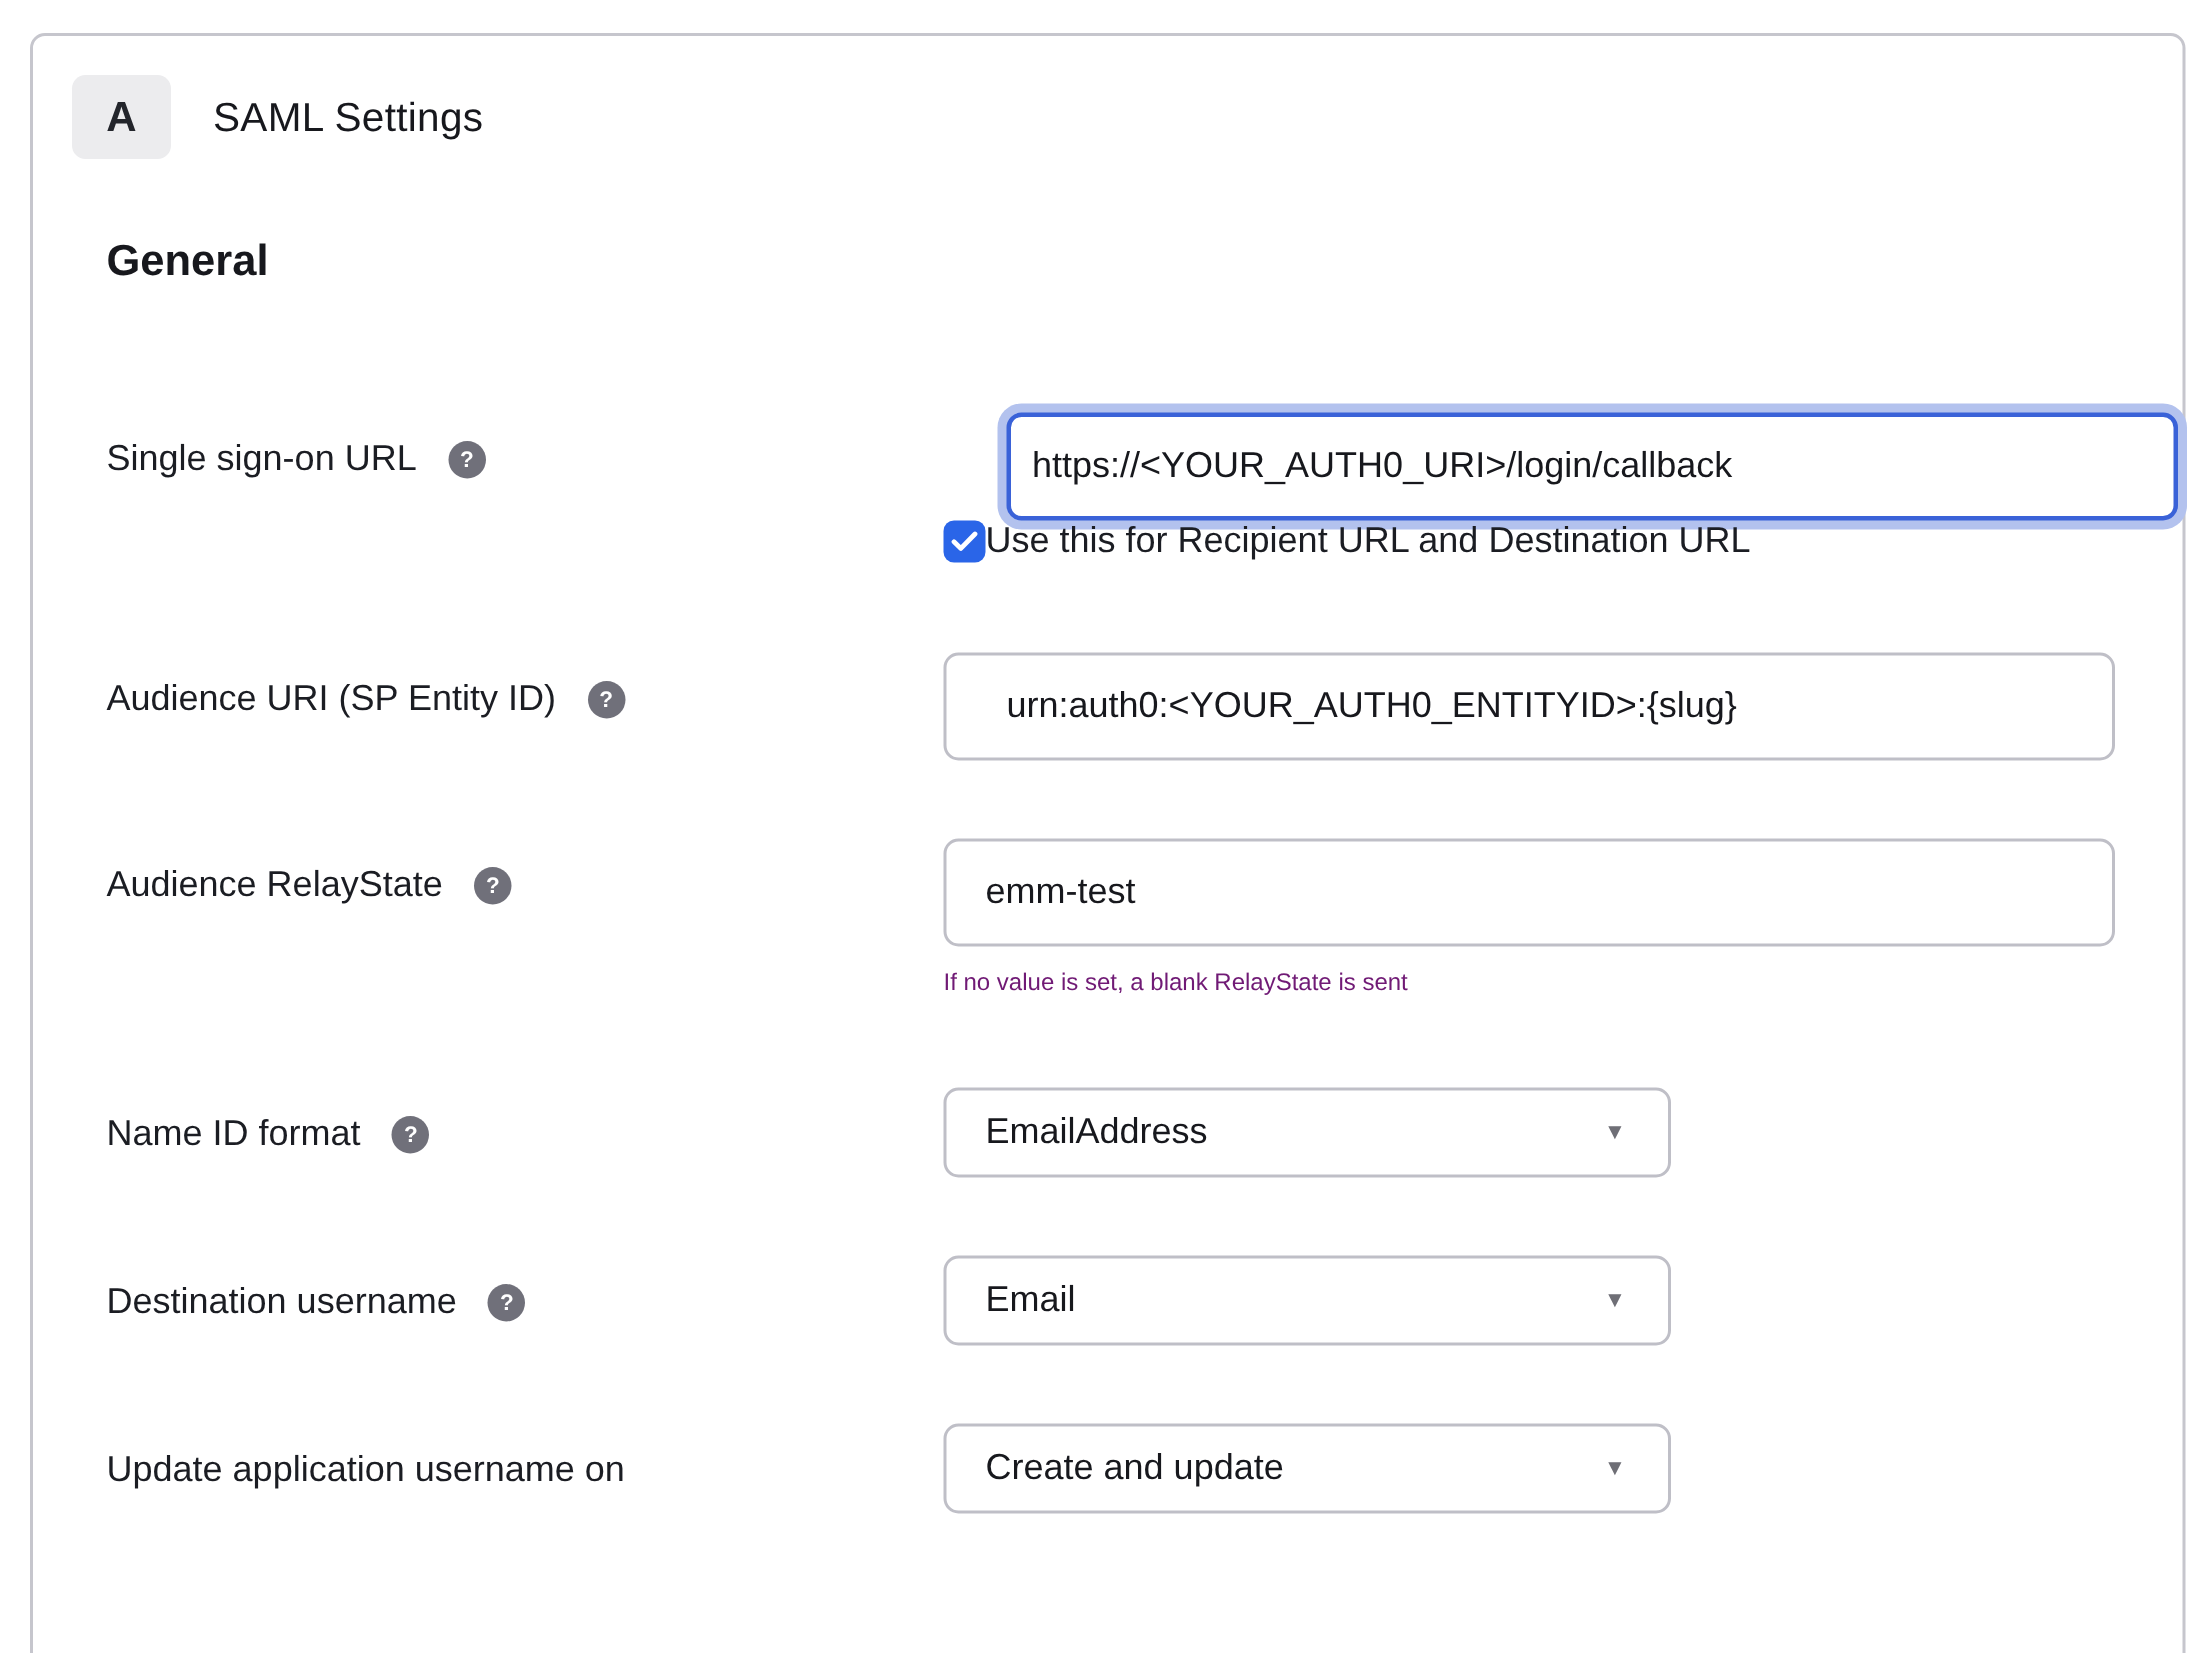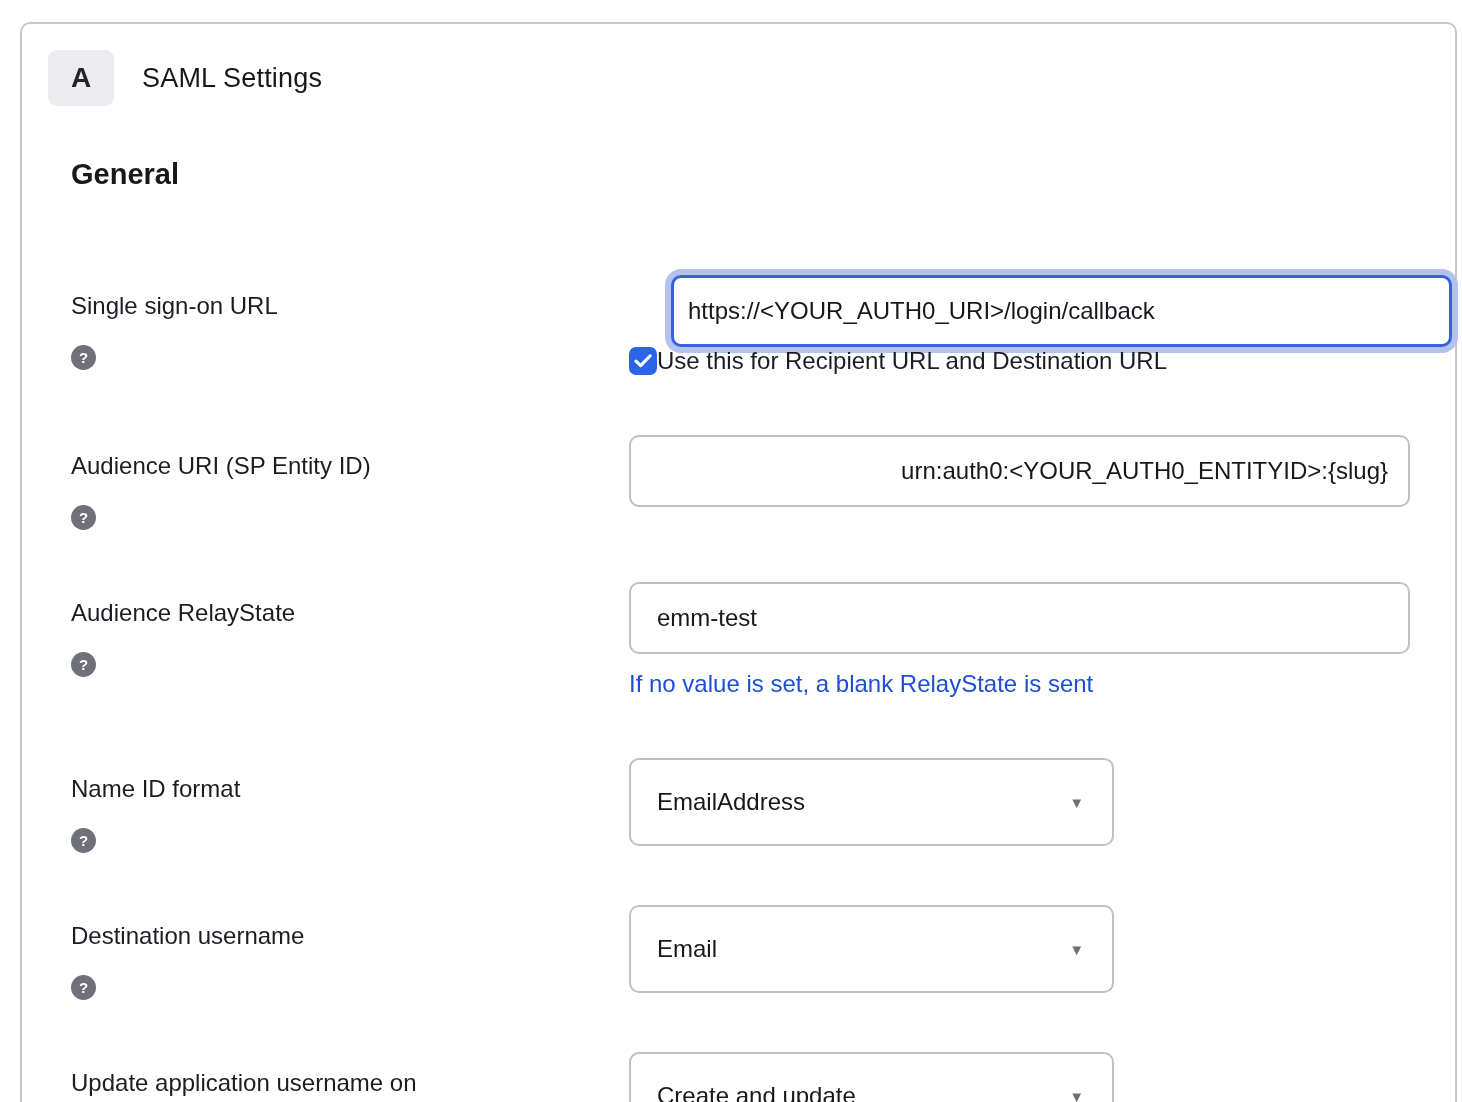--- a/index.html
+++ b/index.html
@@ -44,21 +44,21 @@
     margin-bottom:84px;
   }
   
   .row { display:flex; margin-bottom:52px; }
   .row.gap-lg { margin-bottom:60px; }
   .row-label {
     width:558px; flex:0 0 558px;
     padding-top:16px;
     display:flex; align-items:center; gap:21px;
   }
-  .row-label { align-items:flex-start;flex-direction:column; }
+  .row-label { align-items:flex-start; }
   .label-text {
     font-size:24px; color:#1b1d23;
     line-height:30px;
   }
   .help {
     width:25px; height:25px;
     margin-top:3px;
     border-radius:50%;
     background:#70707a;
     color:#ffffff;
@@ -73,46 +73,46 @@
     width:781px; height:72px;
     border:2px solid #bfbfc7;
     border-radius:10px;
     background:#fff;
     font-family:inherit;
     font-size:24px; color:#17181d;
     padding:0 20px 0 26px;
     outline:none;
   }
   .text-input.pad-sm { padding-left:14px; }
-  .text-input.pad-lg { padding-left:56px;text-align:right; }
+  .text-input.pad-lg { padding-left:40px; }
   .text-input.focused {
     border:3px solid #3a62d8;
     box-shadow:0 0 0 6px #b3c2ee;
     margin-left:42px;
   }
   .checkbox-row {
     display:flex; align-items:center;
   }
   .checkbox {
     width:28px; height:28px;
     border-radius:7px;
     background:#2a65e8;
     display:flex; align-items:center; justify-content:center;
     cursor:pointer;
     flex:0 0 auto;
   }
   .checkbox svg { display:block; }
   .checkbox-label { font-size:24px; color:#1b1d23; cursor:pointer; }
   .helper-text {
     margin-top:16px;
-    font-size:24px;
-    color:#1d4ed8;
+    font-size:16px;
+    color:#701a75;
   }
   .dropdown {
-    width:485px; height:88px;
+    width:485px; height:60px;
     border:2px solid #bfbfc7;
     border-radius:10px;
     background:#fff;
     display:flex; align-items:center;
     padding:0 26px;
     position:relative;
     font-size:24px; color:#17181d;
     cursor:pointer;
   }
   .dropdown .arrow {

